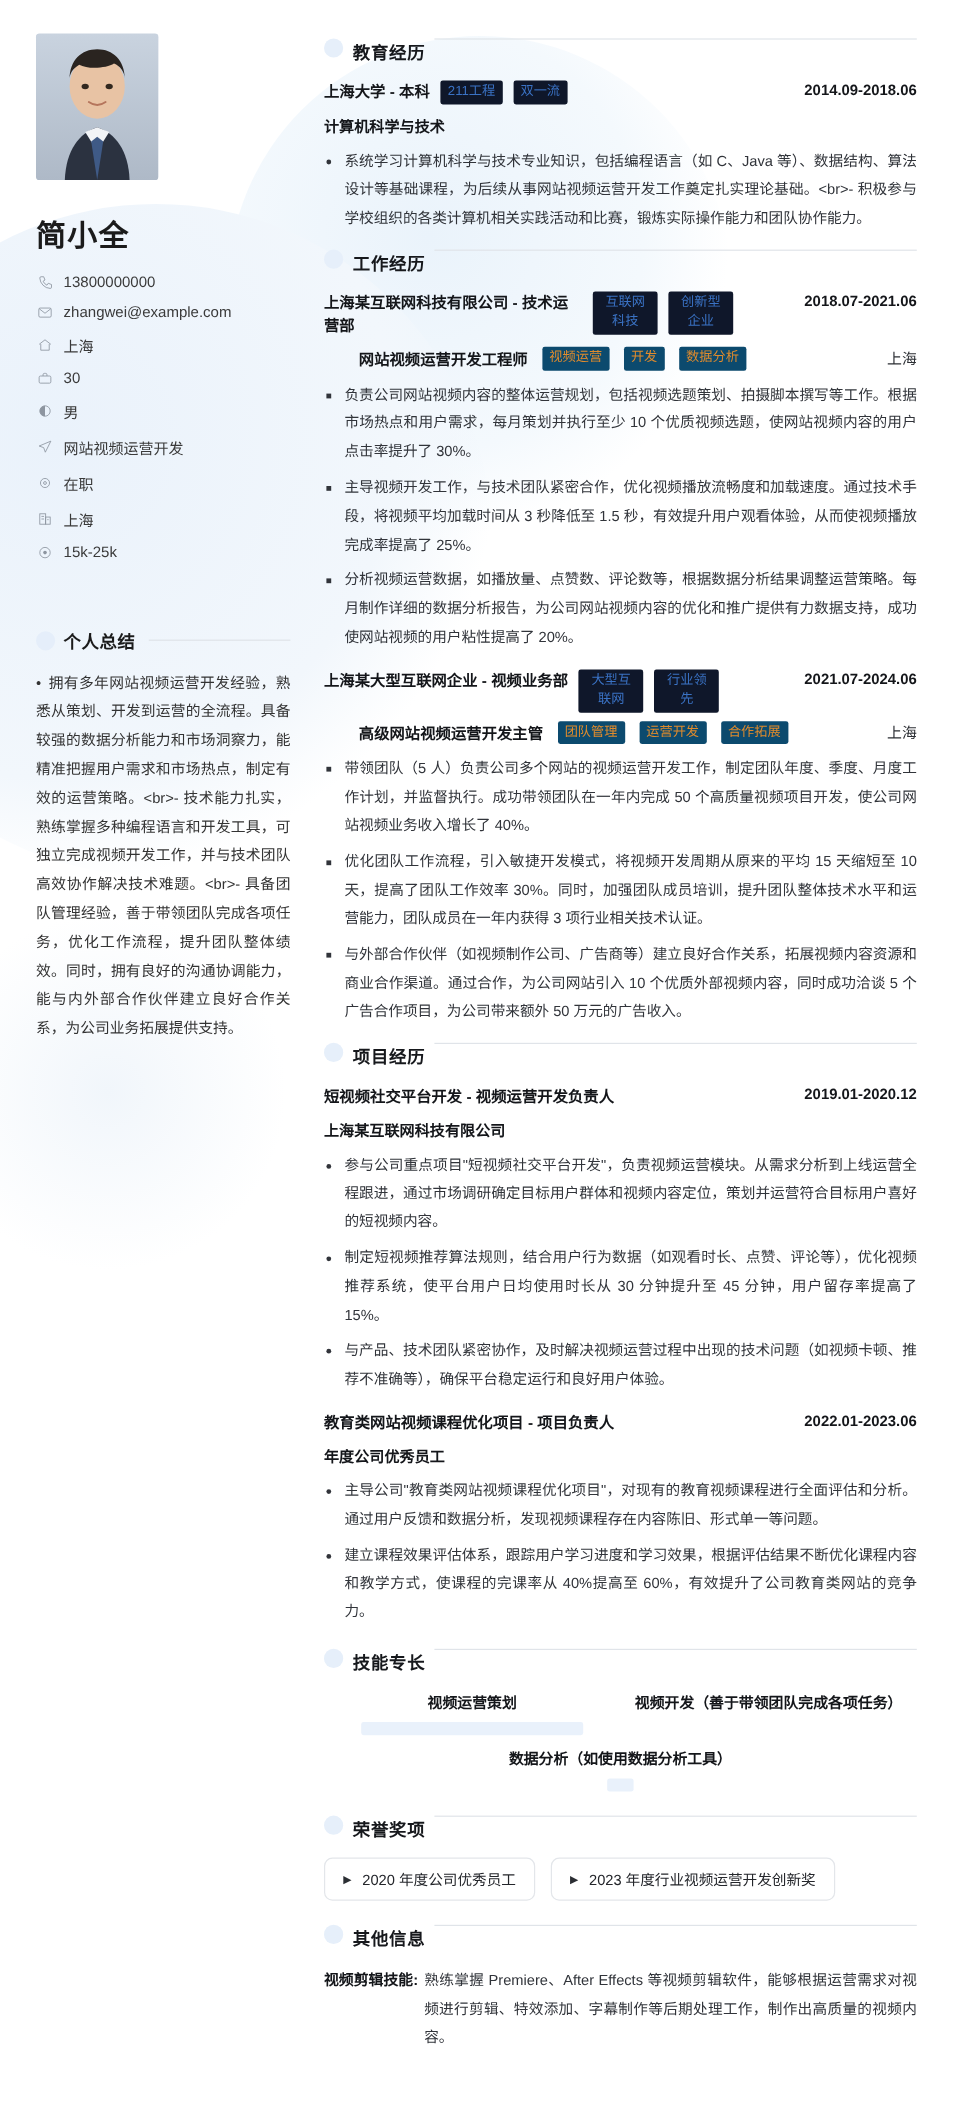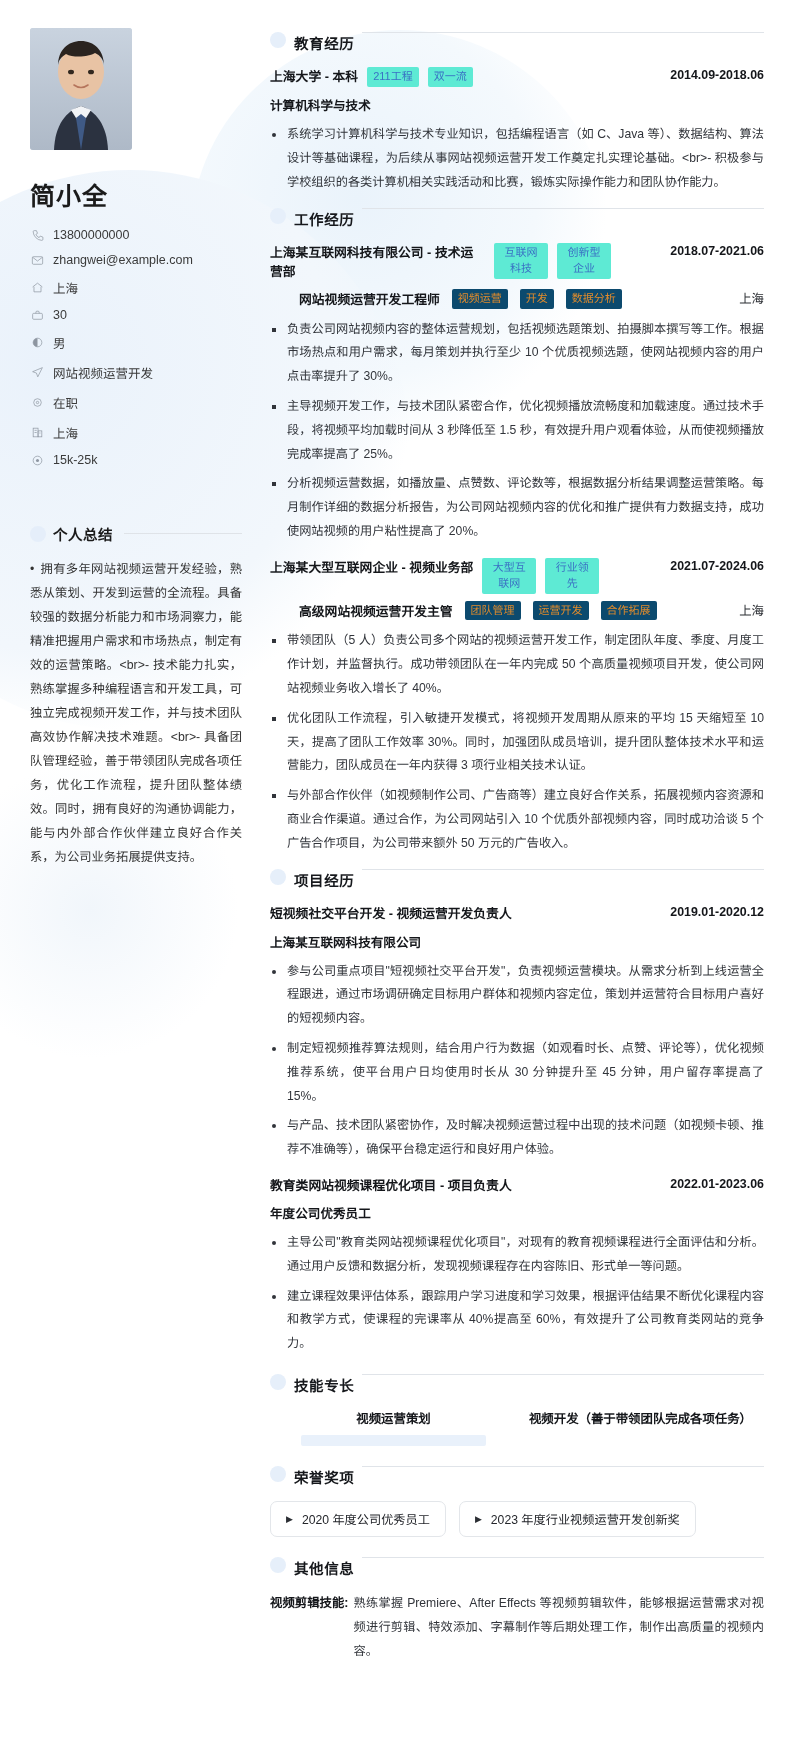--- a/index.html
+++ b/index.html
@@ -120,21 +120,21 @@
   }
   .tag {
     display: inline-block;
     font-size: 11px;
     line-height: 1.45;
     padding: 2px 6px;
     border-radius: 2px;
     max-width: 54px;
     text-align: center;
   }
-  .tag-blue { background: #5eead4; color: #3a72c4; }
+  .tag-blue { background: #0f172a; color: #3a72c4; }
   .tag-orange { background: #0c4a6e; color: #e08b2c; }
 
   .entry-sub {
     display: flex; align-items: flex-start; justify-content: space-between; gap: 10px;
     margin-top: 7px;
   }
   .sub-left { display: flex; align-items: center; flex-wrap: wrap; gap: 5px 12px; }
   .entry-role { font-size: 12.8px; font-weight: 700; color: #14161a; margin-left: 29px; }
   .entry-loc { font-size: 12.4px; color: #2b2e33; white-space: nowrap; }
 
@@ -436,20 +436,24 @@
           <span class="rule"></span>
         </div>
         <div class="skill-grid">
           <div class="skill-item">
             <span class="skill-name">视频运营策划</span>
             <span class="skill-bar" style="width:185px"></span>
           </div>
           <div class="skill-item">
             <span class="skill-name">视频开发（善于带领团队完成各项任务）</span>
           </div>
+          <div class="skill-item full">
+            <span class="skill-name">数据分析（如使用数据分析工具）</span>
+            <span class="skill-bar" style="width:22px"></span>
+          </div>
         </div>
       </section>
 
       <section class="sec" style="margin-top:20px">
         <div class="sec-head">
           <span class="dot-badge"></span>
           <span class="sec-title">荣誉奖项</span>
           <span class="rule"></span>
         </div>
         <div class="honor-row">

